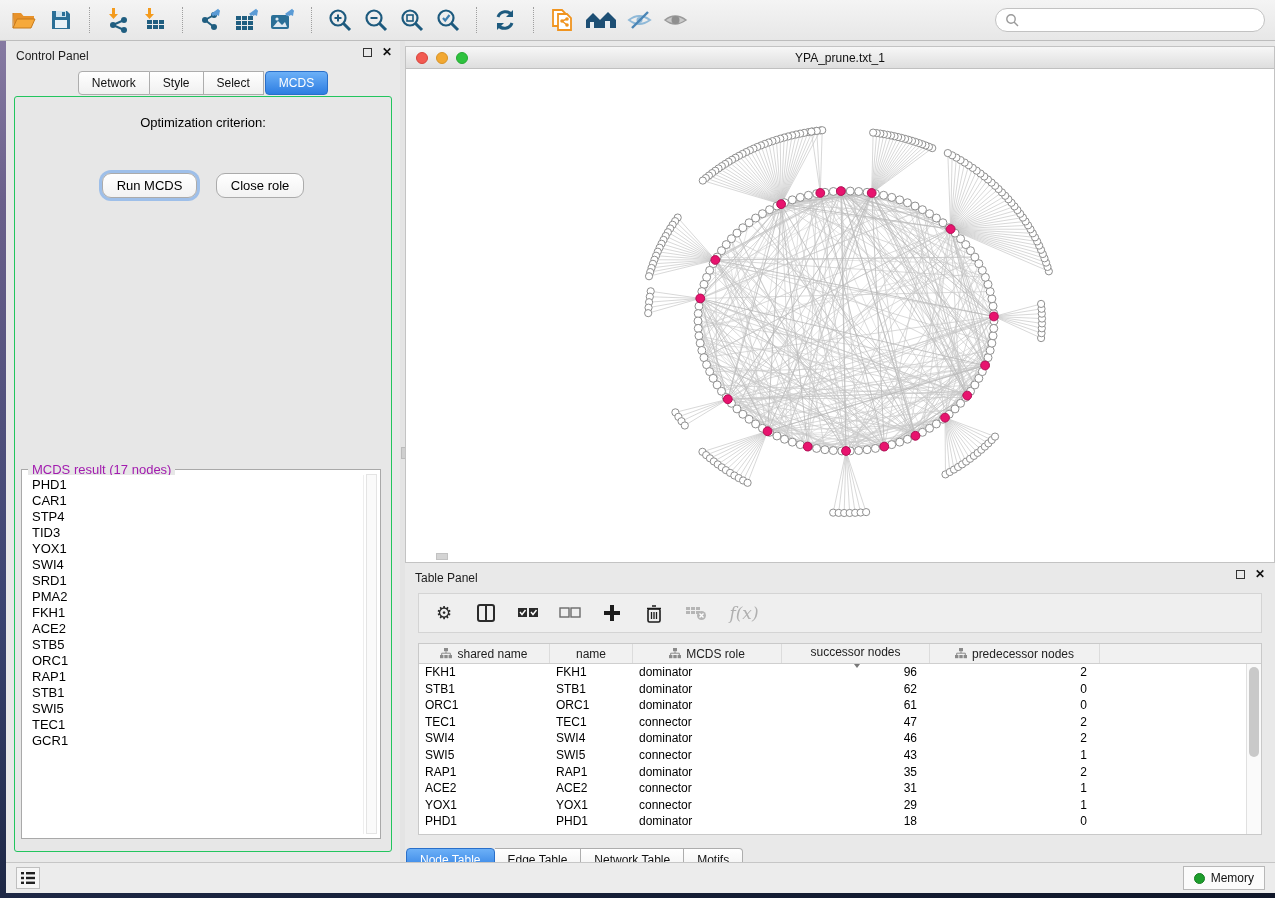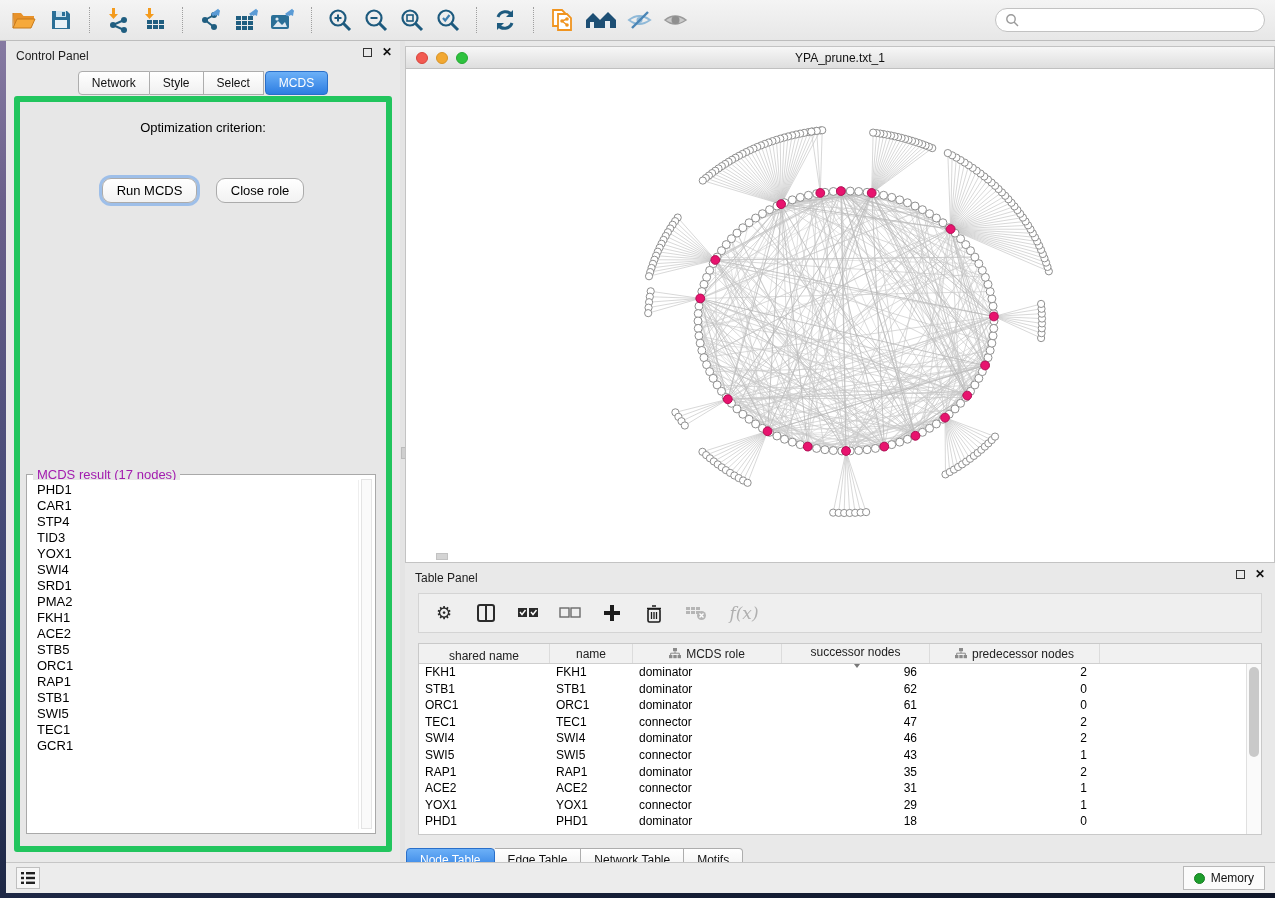--- a/index.html
+++ b/index.html
@@ -39,21 +39,21 @@
   }
   .seg .tab:first-child { border-left:1px solid #adadad; border-radius:4px 0 0 4px; }
   .seg .tab:last-child { border-radius:0 4px 4px 0; }
   .seg .tab.selected {
     background:linear-gradient(#6cb0f7,#2d7de2); color:#fff;
     border:1px solid #2a6fc9; border-radius:4px; margin-left:1px;
   }
   #cp-tabs { position:absolute; left:0; right:0; top:30px; text-align:center; }
   #cp-inner {
     position:absolute; left:8px; right:8px; top:55px; bottom:10px;
-    background:#e7e7e7; border:6px solid #22c55e; border-radius:3px;
+    background:#e7e7e7; border:1px solid #22c55e; border-radius:3px;
   }
   #opt-label { position:absolute; left:0; right:0; top:18px; text-align:center; font-size:13px; color:#000; }
   #criterion {
     position:absolute; left:30px; right:30px; top:40px; height:24px;
     background:#fff; border:1px solid #b5b5b5; border-radius:5px;
     display:flex; align-items:center; font-size:13px; padding-left:10px; color:#000;
   }
   #criterion .stepper {
     position:absolute; right:2px; top:2px; width:19px; height:18px; border-radius:4px;
     background:linear-gradient(#71b1f8,#2e7de2);
@@ -1214,21 +1214,21 @@
               <rect x="11" y="6" width="4" height="3"></rect>
             </g>
             <circle cx="16.5" cy="10.5" r="4.5" fill="#b5b5b5"></circle>
             <path d="M14.5 8.5 l4 4 M18.5 8.5 l-4 4" stroke="#fff" stroke-width="1.4"></path>
           </svg>
       </span>
       <span class="tp-tool fx" style="width:34px">f(x)</span>
     </div>
     <div id="table-box">
       <div id="thead">
-          <div class="th" style="width: 131px; flex-direction: column;">
+          <div class="th" style="width: 131px;">
             <svg width="12" height="11" viewBox="0 0 12 11">
               <rect x="4" y="0" width="4" height="3.2" fill="#8a8a8a"></rect>
               <rect x="0" y="7" width="3.4" height="3.2" fill="#8a8a8a"></rect>
               <rect x="4.3" y="7" width="3.4" height="3.2" fill="#8a8a8a"></rect>
               <rect x="8.6" y="7" width="3.4" height="3.2" fill="#8a8a8a"></rect>
               <path d="M6 3.2 v2 M1.7 7 v-1.8 h8.6 V7" stroke="#8a8a8a" fill="none" stroke-width="1"></path>
             </svg>
             <span>shared name</span>
           </div>
           <div class="th" style="width: 83px;">

